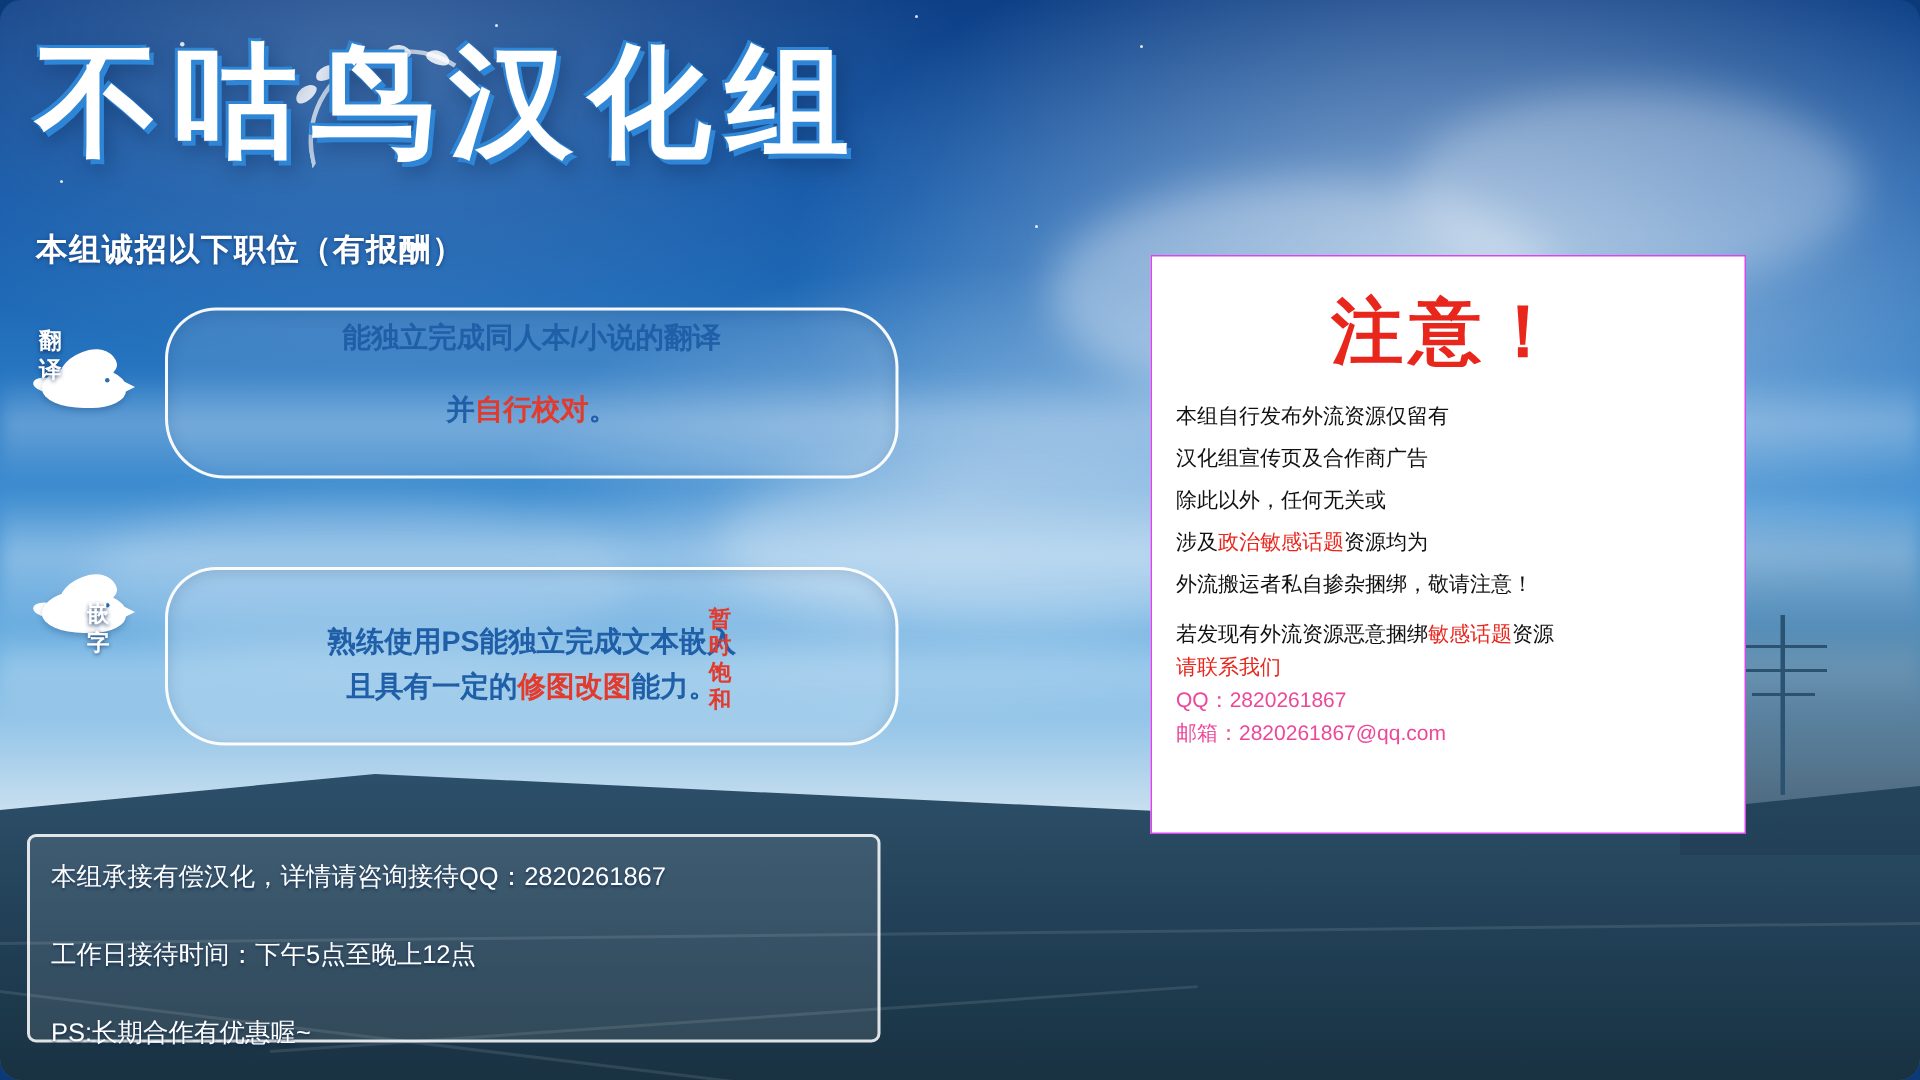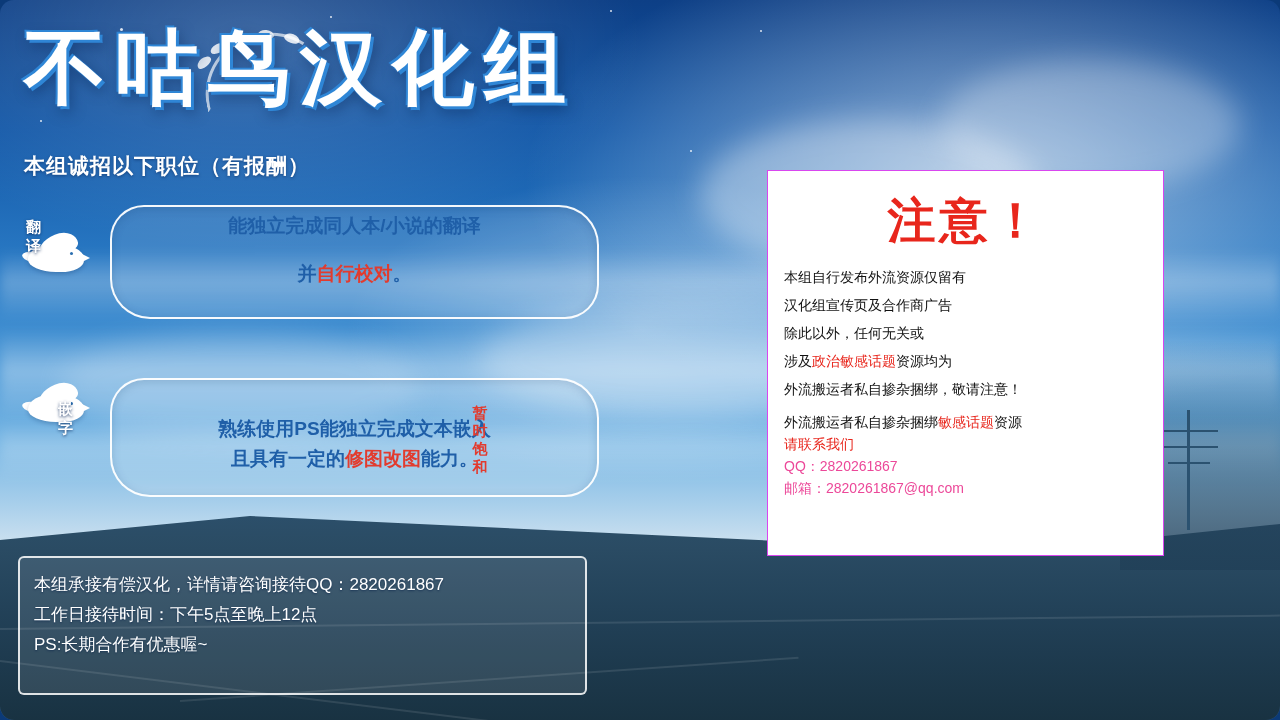--- a/index.html
+++ b/index.html
@@ -137,21 +137,21 @@
   .notice .contact{color:#ec4899;font-size:14px;line-height:22px;padding:0 16px;}
 
   
   .bottom{
     position:absolute;left:18px;top:556px;width:565px;height:135px;
     background:rgba(255,255,255,0.10);
     border:2px solid rgba(255,255,255,0.85);
     border-radius:6px;
   }
   .bottom .bl{
-    color:#ffffff;font-size:17px;line-height:30px;padding:0 14px;white-space:nowrap;
+    color:#ffffff;font-size:17px;line-height:30px;padding:11px 14px;white-space:nowrap;
     text-shadow:0 1px 2px rgba(5,30,70,.6);
   }
   .bottom .bl:first-child{padding-top:12px;}
 </style>
 </head>
 <body>
 
 <div id="stage">
 
   <div class="sky"></div>
@@ -229,21 +229,21 @@
   <div class="notice">
     <h1>注意！</h1>
     <div class="line">本组自行发布外流资源仅留有</div>
     <div class="line">汉化组宣传页及合作商广告</div>
     <div class="line">除此以外，任何无关或</div>
     <div class="line">
       <span>涉及</span><span class="red">政治敏感话题</span><span>资源均为</span>
     </div>
     <div class="line" style="padding-bottom:8px;">外流搬运者私自掺杂捆绑，敬请注意！</div>
     <div class="small">
-      <span>外流搬运者私自掺杂捆绑</span><span class="red">敏感话题</span><span>资源</span>
+      <span>若发现有外流资源恶意捆绑</span><span class="red">敏感话题</span><span>资源</span>
     </div>
     <div class="small red">请联系我们</div>
     <div class="contact">QQ：2820261867</div>
     <div class="contact">邮箱：2820261867@qq.com</div>
   </div>
 
   <div class="bottom">
     <div class="bl">本组承接有偿汉化，详情请咨询接待QQ：2820261867</div>
     <div class="bl">工作日接待时间：下午5点至晚上12点</div>
     <div class="bl">PS:长期合作有优惠喔~</div>

